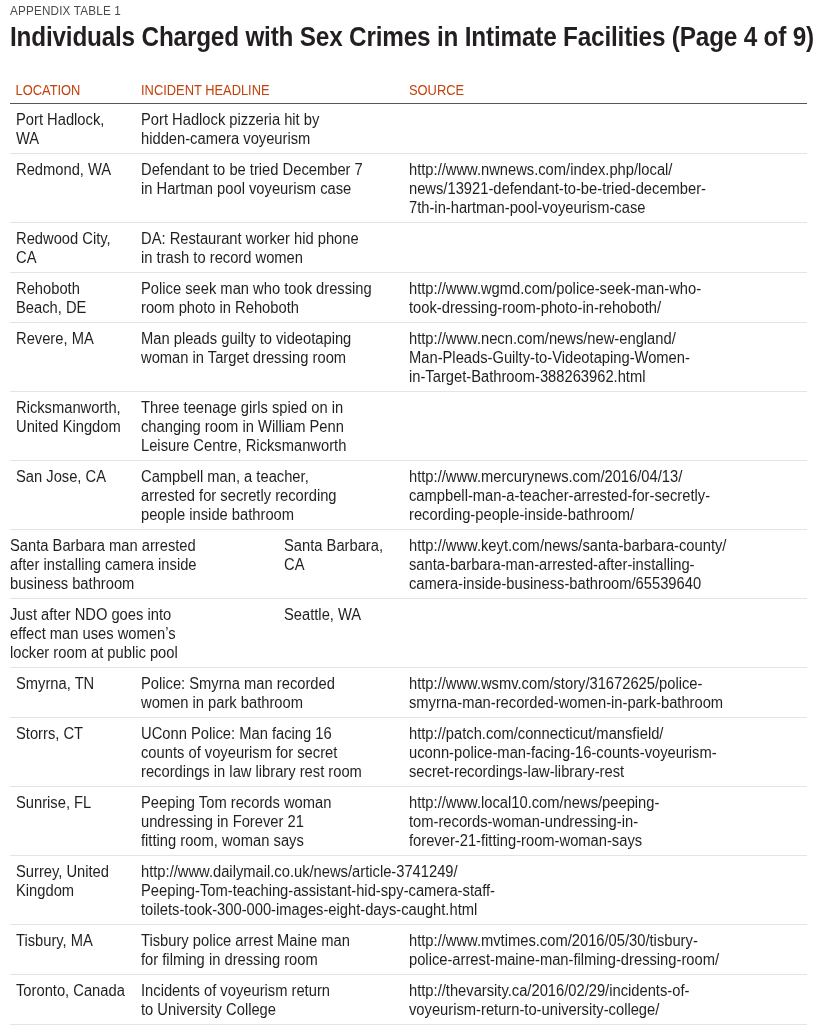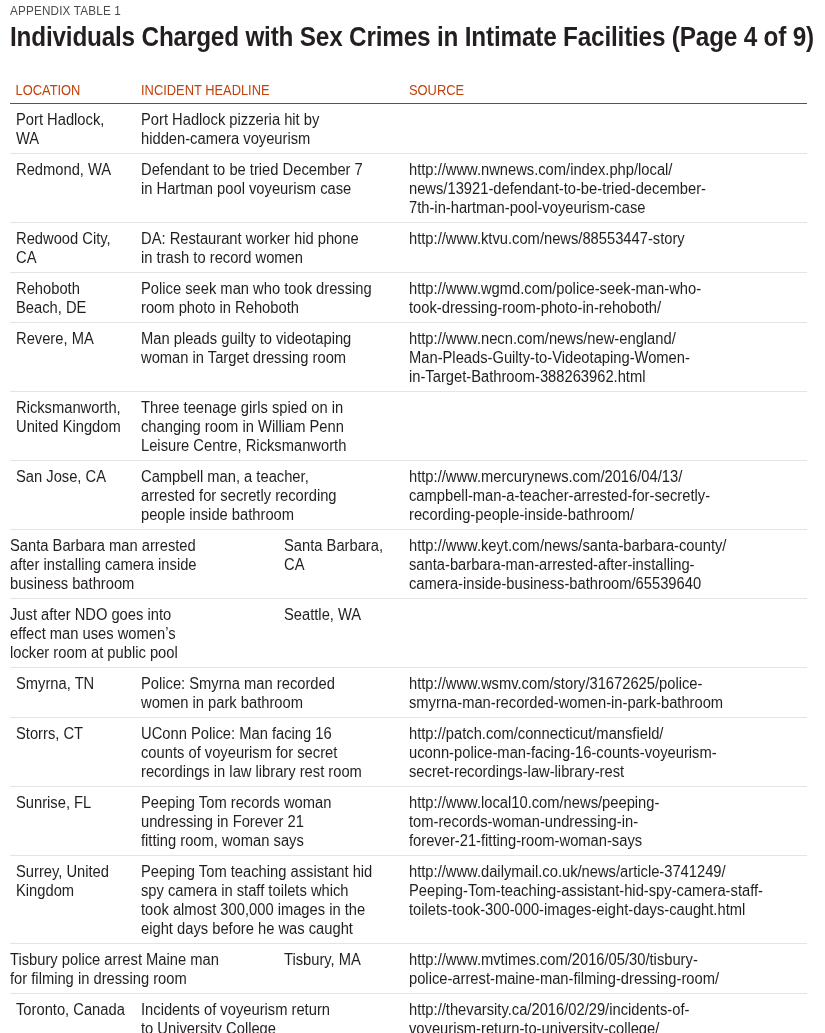--- a/index.html
+++ b/index.html
@@ -63,21 +63,20 @@
         <div class="cell c2"><span>Defendant to be tried December 7
 in Hartman pool voyeurism case</span></div>
         <div class="cell c3"><span>http://www.nwnews.com/index.php/local/
 news/13921-defendant-to-be-tried-december-
 7th-in-hartman-pool-voyeurism-case</span></div>
       </div>
       <div class="row">
         <div class="cell c1"><span>Redwood City, CA</span></div>
         <div class="cell c2"><span>DA: Restaurant worker hid phone
 in trash to record women</span></div>
-        <div class="cell c3"><span>http://www.ktvu.com/news/88553447-story</span></div>
       </div>
       <div class="row">
         <div class="cell c1"><span>Rehoboth
 Beach, DE</span></div>
         <div class="cell c2"><span>Police seek man who took dressing
 room photo in Rehoboth</span></div>
         <div class="cell c3"><span>http://www.wgmd.com/police-seek-man-who-
 took-dressing-room-photo-in-rehoboth/</span></div>
       </div>
       <div class="row">
@@ -141,32 +140,28 @@
         <div class="cell c2"><span>Peeping Tom records woman
 undressing in Forever 21
 fitting room, woman says</span></div>
         <div class="cell c3"><span>http://www.local10.com/news/peeping-
 tom-records-woman-undressing-in-
 forever-21-fitting-room-woman-says</span></div>
       </div>
       <div class="row">
         <div class="cell c1"><span>Surrey, United
 Kingdom</span></div>
-        <div class="cell c2"><span>Peeping Tom teaching assistant hid
-spy camera in staff toilets which
-took almost 300,000 images in the
-eight days before he was caught</span></div>
         <div class="cell c3"><span>http://www.dailymail.co.uk/news/article-3741249/
 Peeping-Tom-teaching-assistant-hid-spy-camera-staff-
 toilets-took-300-000-images-eight-days-caught.html</span></div>
       </div>
       <div class="row">
+        <div class="cell c1"><span>Tisbury, MA</span></div>
         <div class="cell c2"><span>Tisbury police arrest Maine man
 for filming in dressing room</span></div>
-        <div class="cell c1"><span>Tisbury, MA</span></div>
         <div class="cell c3"><span>http://www.mvtimes.com/2016/05/30/tisbury-
 police-arrest-maine-man-filming-dressing-room/</span></div>
       </div>
       <div class="row">
         <div class="cell c1"><span>Toronto, Canada</span></div>
         <div class="cell c2"><span>Incidents of voyeurism return
 to University College</span></div>
         <div class="cell c3"><span>http://thevarsity.ca/2016/02/29/incidents-of-
 voyeurism-return-to-university-college/</span></div>
       </div>

